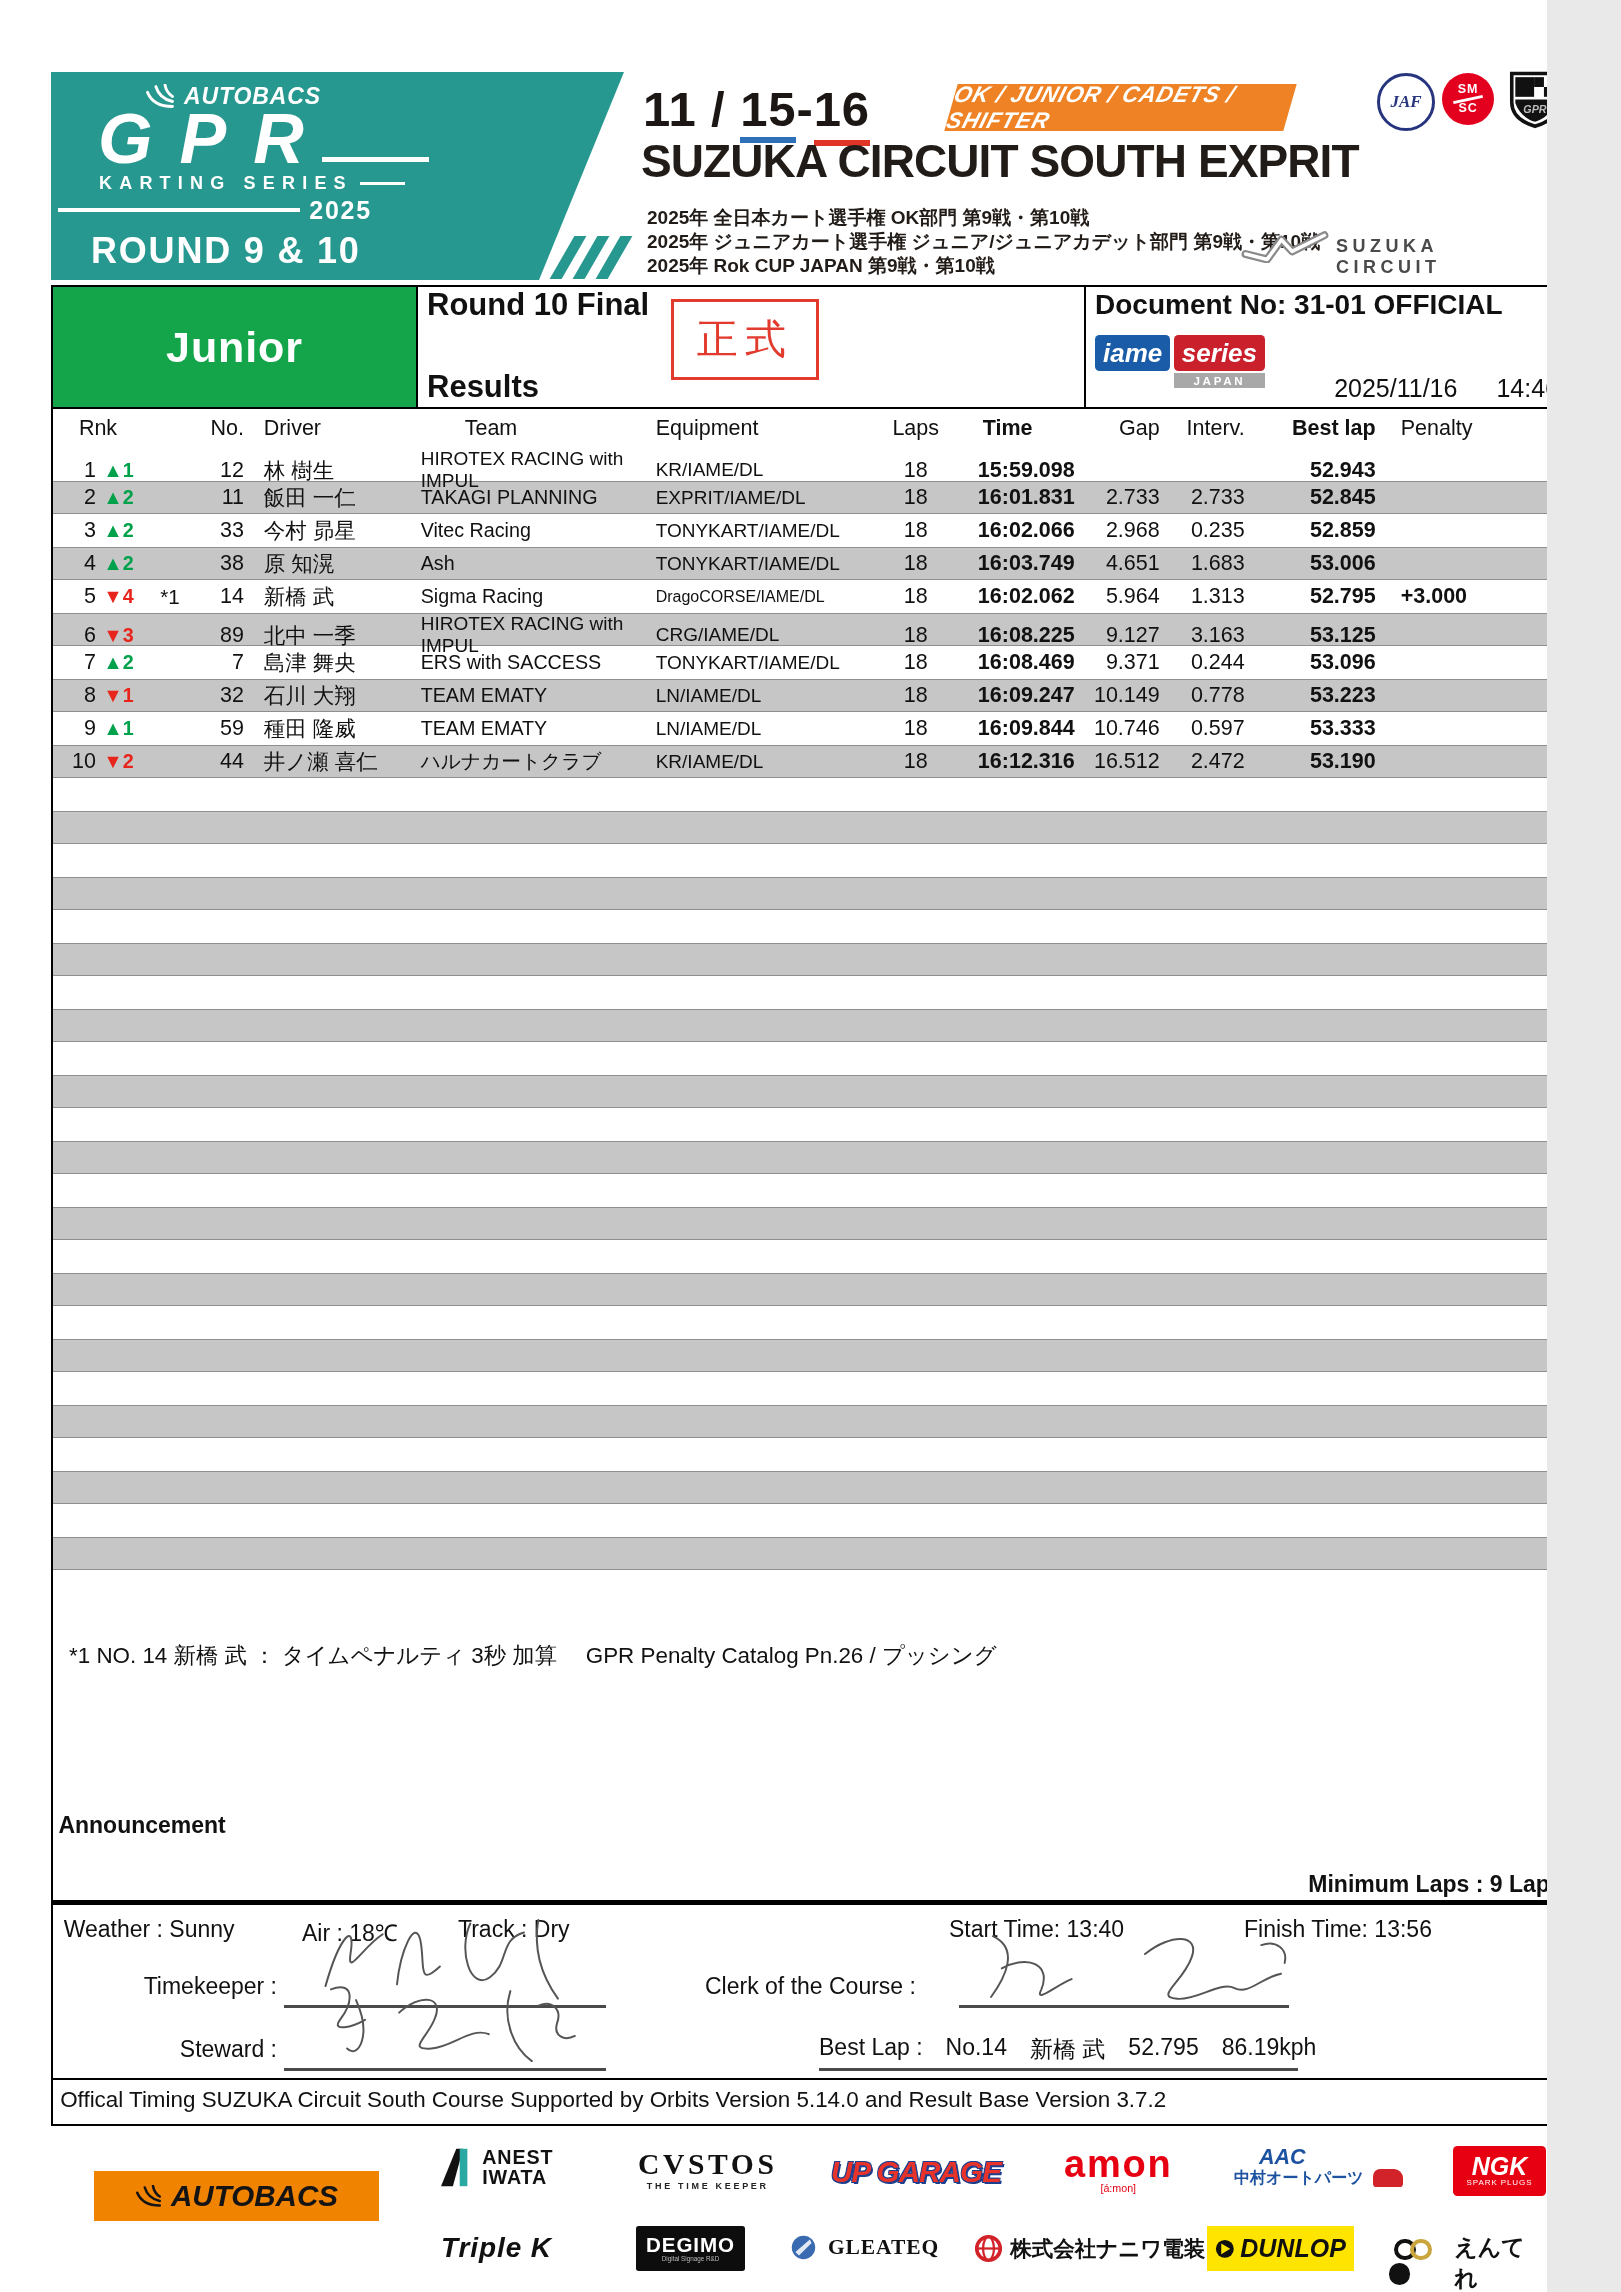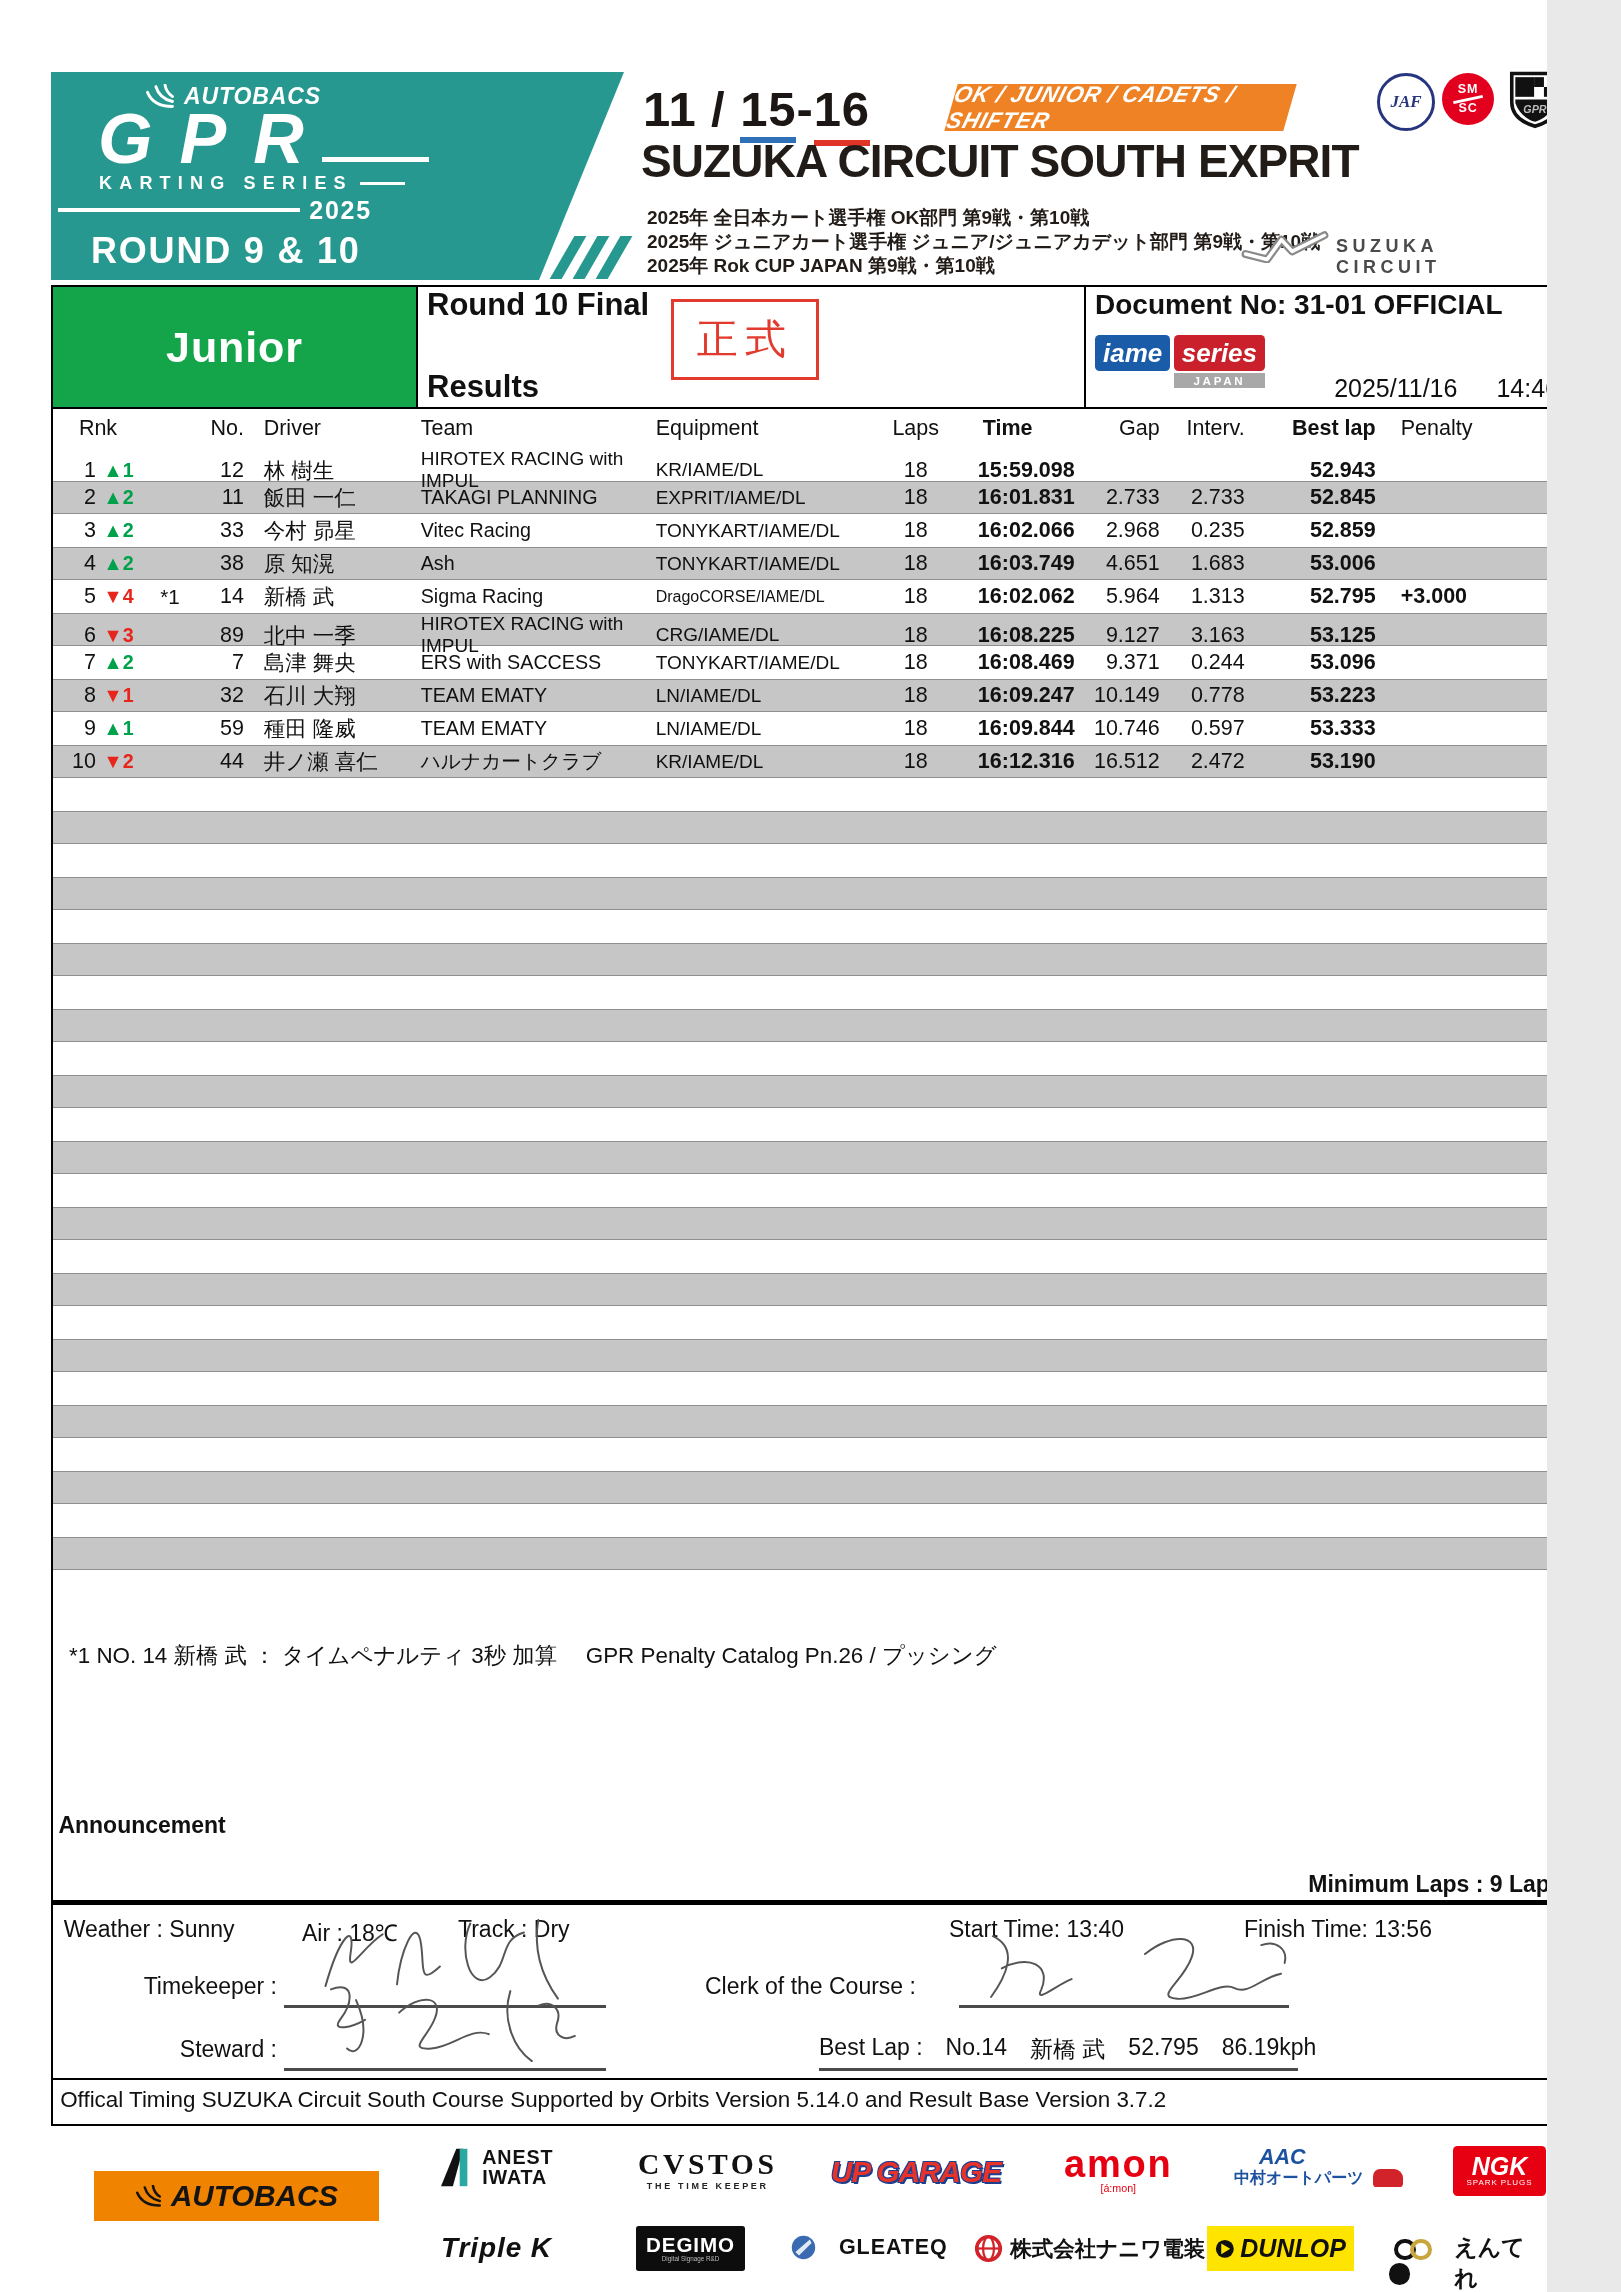--- a/index.html
+++ b/index.html
@@ -71,21 +71,21 @@
   .dt{position:absolute;right:9px;bottom:3.6px;font-size:25px;display:flex;gap:39px;}
 
   
   .rtable{--cols:43px 47px 54px 47px 19.7px 157px 235px 235px 50px 134px 85px 85px 131px 1fr;}
   .thead{display:grid;grid-template-columns:var(--cols);height:39px;align-items:center;font-size:21.5px;}
   .tr{display:grid;grid-template-columns:var(--cols);height:33px;align-items:center;font-size:21.5px;}
   .tr.gray{background:#c6c6c6;box-shadow:inset 0 0.9px 0 #8f8f8f,inset 0 -0.9px 0 #8f8f8f;}
   .h-rnk{grid-column:1/3;text-align:center;}
   .h-no{grid-column:4;text-align:right;}
   .h-driver{grid-column:6;}
-  .h-team{grid-column:7;}
+  .h-team{grid-column:7;margin-left:44px;}
   .h-equip{grid-column:8;}
   .h-laps{grid-column:9;text-align:center;}
   .h-time{grid-column:10;text-align:center;font-weight:bold;}
   .h-gap{grid-column:11;text-align:right;}
   .h-interv{grid-column:12;text-align:right;}
   .h-best{grid-column:13;text-align:right;font-weight:bold;}
   .h-pen{grid-column:14;padding-left:25px;}
   .c-rnk{text-align:right;}
   .c-chg{padding-left:7.2px;font-size:19.7px;font-weight:bold;}
   .c-chg.up{color:#00a14b;}
@@ -142,21 +142,21 @@
   .sp-ngk{left:1453px;top:2146px;width:93px;height:50px;background:#e60012;border-radius:4.5px;
           flex-direction:column;justify-content:center;color:#fff;}
   .sp-ngk b{font-size:25px;line-height:23px;font-style:italic;}
   .sp-ngk i{font-style:normal;font-size:8px;letter-spacing:0.9px;}
   .sp-triplek{left:441px;top:2232px;}
   .sp-triplek b{font-style:italic;font-size:28px;letter-spacing:0.9px;}
   .sp-degimo{left:636px;top:2226px;width:109px;height:45px;background:#0d0d0d;border-radius:2.7px;
              flex-direction:column;justify-content:center;color:#fff;}
   .sp-degimo b{font-size:20.6px;line-height:19.7px;letter-spacing:0.9px;}
   .sp-degimo i{font-style:normal;font-size:6.3px;color:#bbb;}
-  .sp-gleateq{left:790px;top:2234px;gap:22px;}
+  .sp-gleateq{left:790px;top:2234px;gap:11px;font-family:Liberation Serif, serif;}
   .sp-gleateq b{font-size:21.5px;letter-spacing:0.9px;}
   .sp-naniwa{left:974px;top:2234px;gap:7.2px;}
   .sp-naniwa b{font-size:21.5px;}
   .sp-dunlop{left:1207px;top:2226px;width:147px;height:45px;background:#ffe400;
              justify-content:center;gap:5.4px;}
   .sp-dunlop b{font-style:italic;font-size:25px;letter-spacing:0px;color:#101010;}
   .sp-entere{left:1394px;top:2232px;gap:7.2px;}
   .sp-entere b{font-size:23px;}
   .circ{display:inline-block;width:21.5px;height:21.5px;border-radius:50%;box-sizing:border-box;}
   .circ.o1{border:4.5px solid #111;}

